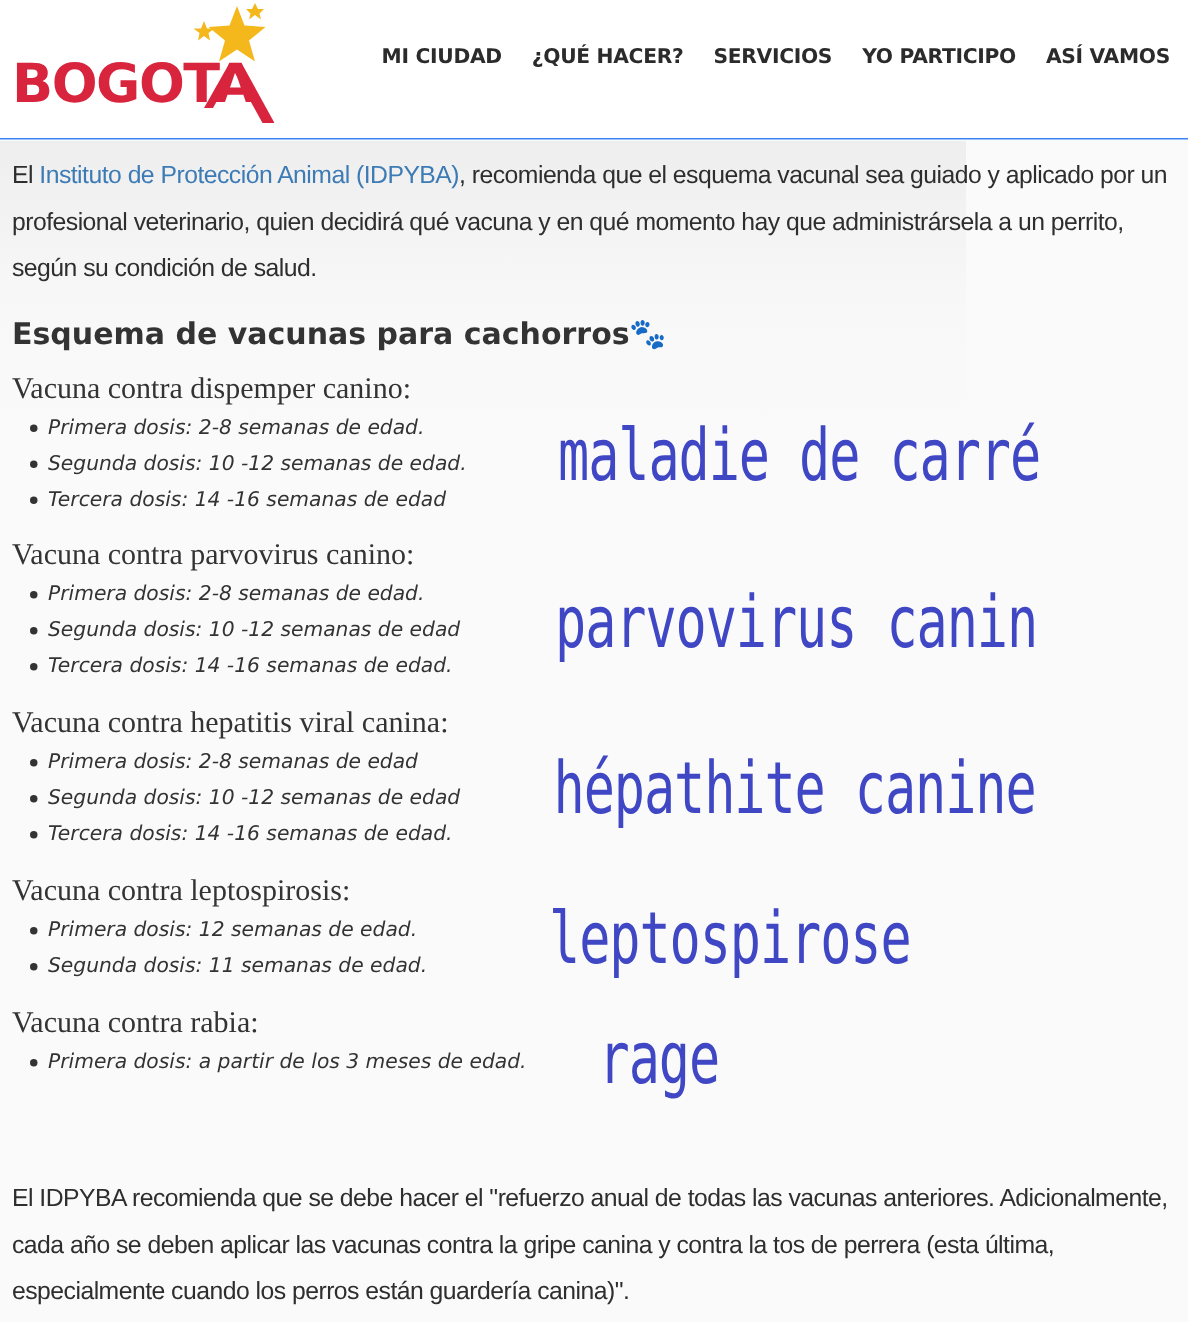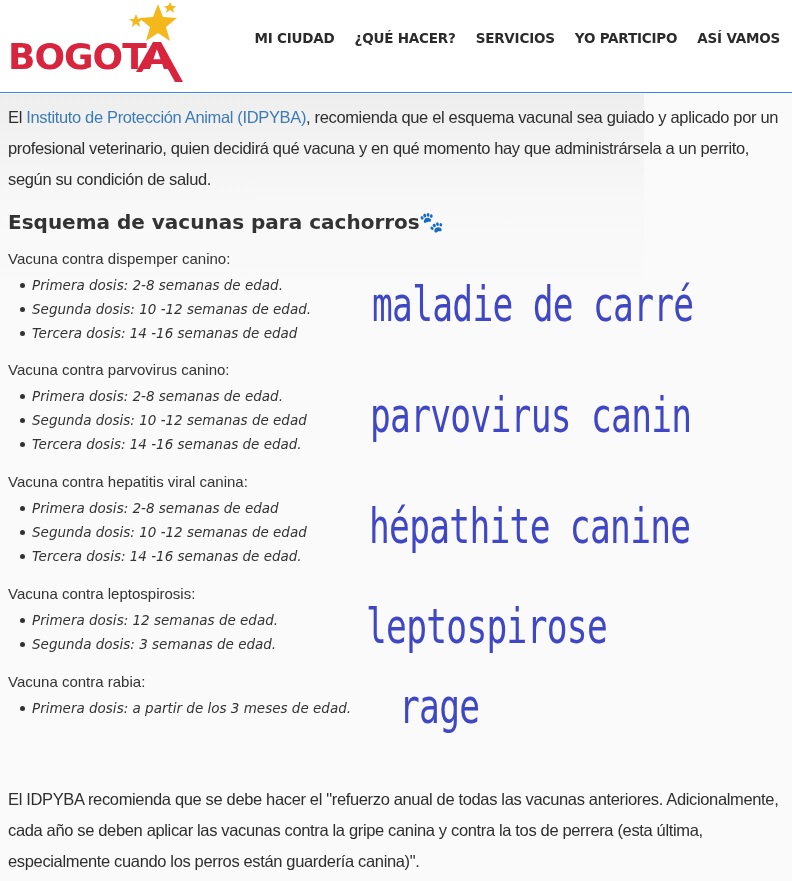--- a/index.html
+++ b/index.html
@@ -36,21 +36,21 @@
   .link { color: #3d7bb5; text-decoration: none; }
 
   .h2 {
     position: absolute; left: 8px; font-family: "DejaVu Sans", sans-serif;
     font-size: 20px; color: #333; white-space: nowrap;
   }
   .h2 .emoji { font-size: 20px; }
 
   .vac-block { position: absolute; left: 8px; width: 360px; }
   .vac-title {
-    font-family: Liberation Sans, sans-serif; font-size: 15px; color: #333;
+    font-family: Liberation Serif, serif; font-size: 20px; color: #333;
     height: 24px; line-height: 24px;
   }
   .vac-list { list-style: none; padding-left: 10px; margin-top: 2px; }
   .vac-list li {
     font-family: "DejaVu Sans", sans-serif; font-size: 13.5px; color: #333;
     height: 24px; line-height: 24px; position: relative; padding-left: 14px; white-space: nowrap; font-style: italic;
   }
   .vac-list li::before {
     content: ""; position: absolute; left: 2px; top: 10px; width: 5px; height: 5px;
     border-radius: 50%; background: #333;
@@ -114,21 +114,21 @@
       <li>Primera dosis: 2-8 semanas de edad</li>
       <li>Segunda dosis: 10 -12 semanas de edad</li>
       <li>Tercera dosis: 14 -16 semanas de edad.</li>
     </ul>
   </div>
 
   <div class="vac-block" style="top:488px;">
     <div class="vac-title">Vacuna contra leptospirosis:</div>
     <ul class="vac-list">
       <li>Primera dosis: 12 semanas de edad.</li>
-      <li>Segunda dosis: 3 semanas de edad.</li>
+      <li>Segunda dosis: 11 semanas de edad.</li>
     </ul>
   </div>
 
   <div class="vac-block" style="top:576px;">
     <div class="vac-title">Vacuna contra rabia:</div>
     <ul class="vac-list">
       <li>Primera dosis: a partir de los 3 meses de edad.</li>
     </ul>
   </div>
 

